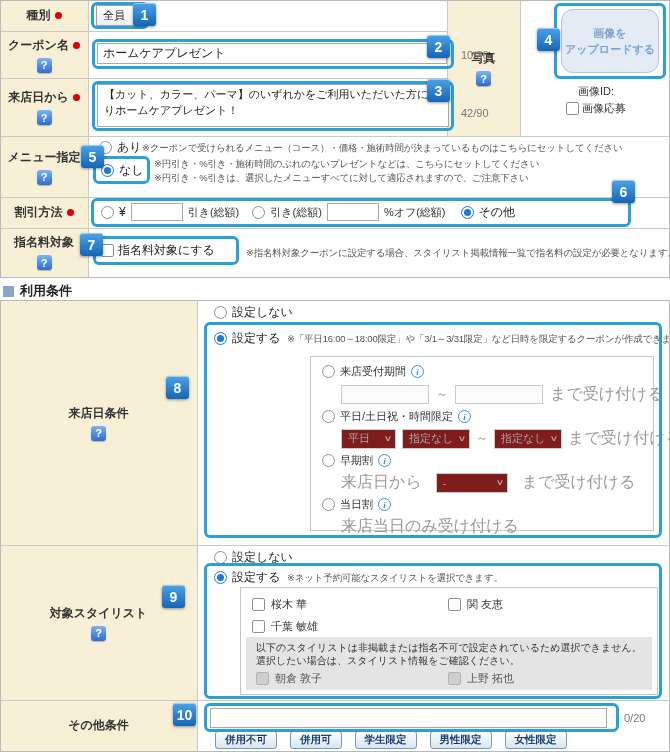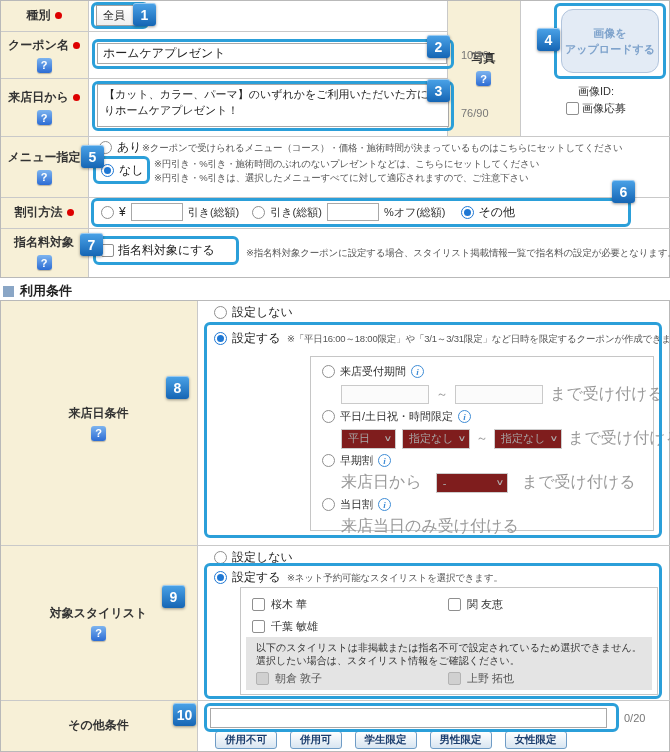--- a/index.html
+++ b/index.html
@@ -125,21 +125,21 @@
     <span class="selbox" style="width:48px;height:21px">
       <span>全員</span>
       <span class="chev">∨</span>
     </span>
   </div>
 
   <input class="inp" style="position: absolute; left: 97px; top: 43px; width: 350px; height: 21px; z-index: 2;" value="ホームケアプレゼント">
   <div class="cnt" style="left:461px;top:49px">10/36</div>
 
   <div class="txtarea" style="left:97px;top:84px;width:352px;height:43px">【カット、カラー、パーマ】のいずれかをご利用いただいた方に限りホームケアプレゼント！</div>
-  <div class="cnt" style="left:461px;top:107px">76/90</div>
+  <div class="cnt" style="left:461px;top:107px">42/90</div>
 
   <div class="upbtn" style="left:561px;top:9px;width:98px;height:64px">
     <span>画像を</span>
     <span>アップロードする</span>
   </div>
   <div class="line small" style="left:578px;top:84px">
       <span>画像ID:</span>
     </div>
   <div class="line" style="left:566px;top:101px;gap:3px">
     <span class="cb"></span>

